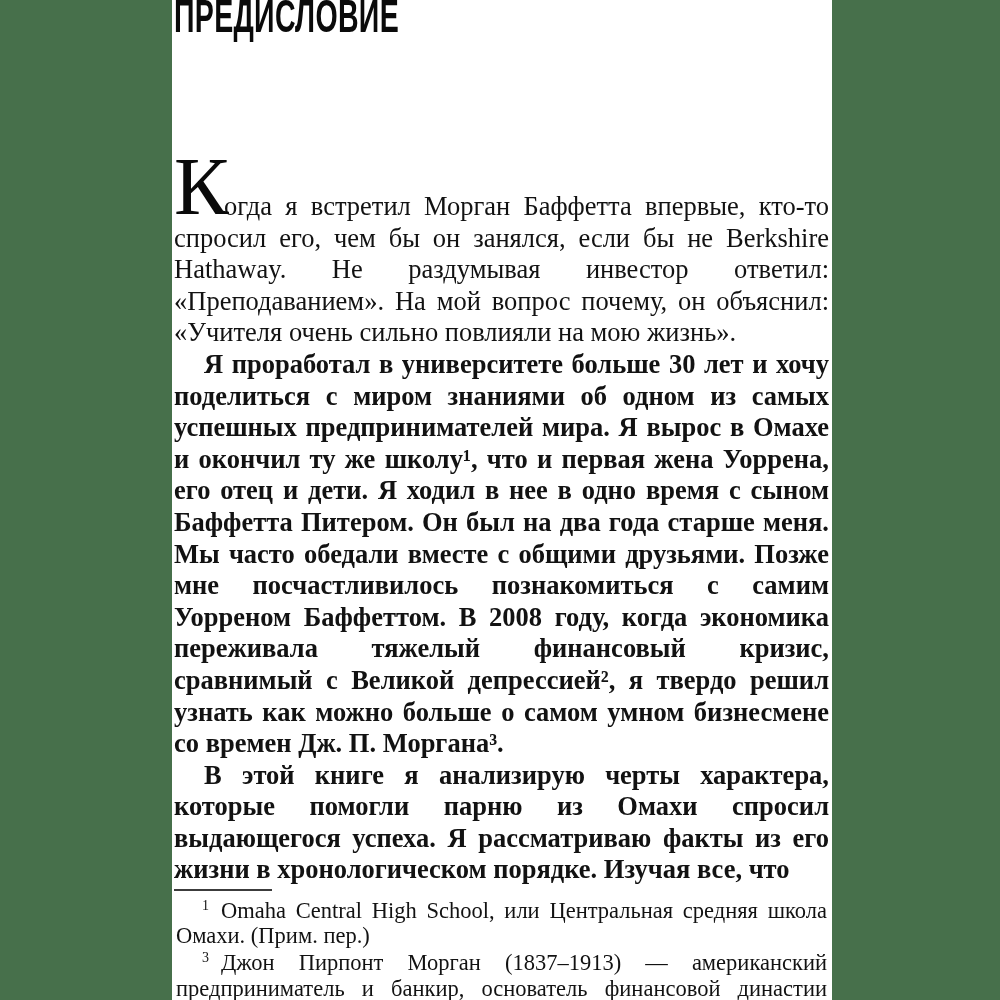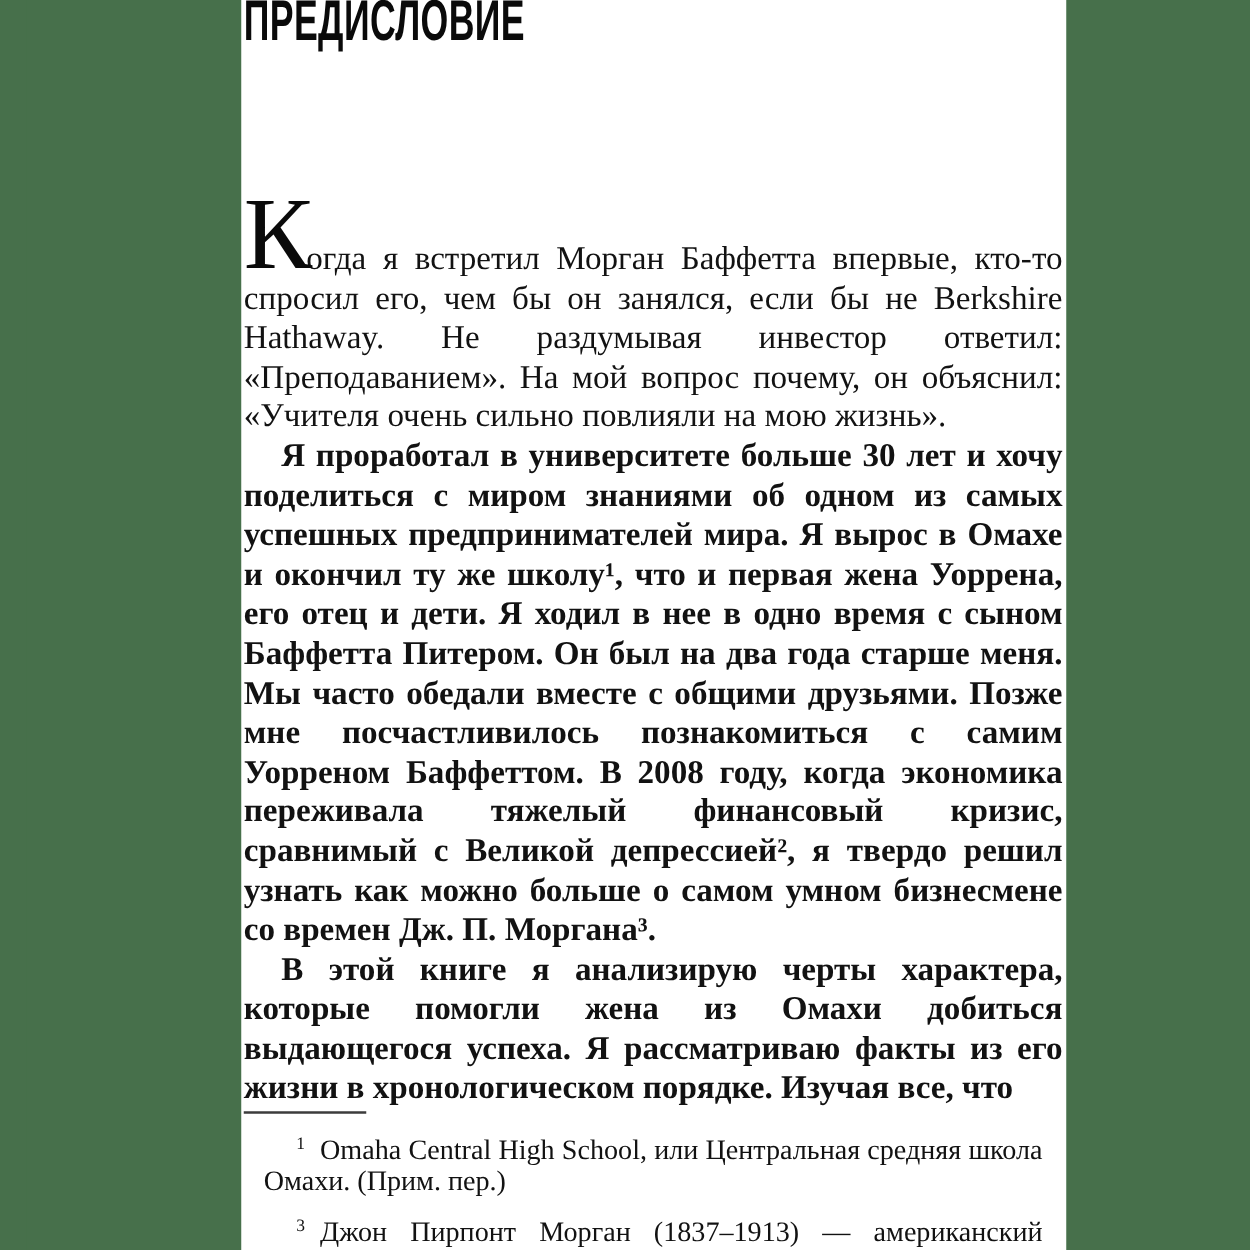--- a/index.html
+++ b/index.html
@@ -2,21 +2,20 @@
 <html><head>
 <meta charset="utf-8">
 <style>
   * { box-sizing: border-box; }
   html, body { margin: 0; padding: 0; }
   .scene {
     width: 1000px; height: 1000px;
     display: flex;
     background: #47704b;
     overflow: hidden;
-    padding-left: 21px;
   }
   .side-bar { flex: 0 0 auto; background: #47704b; }
   .side-bar.left  { width: 172px; }
   .side-bar.right { flex: 1; }
   .page {
     width: 660px; flex: 0 0 660px;
     background: #ffffff;
     color: #121212;
     padding: 0 3px 0 2px;
     overflow: hidden;
@@ -58,42 +57,42 @@
     border-top: 2px solid #3c3c3c;
     margin: 3px 0 7px 0;
   }
   .footnotes {
     font-family: "Liberation Serif", serif;
     font-size: 22.5px;
     line-height: 25.2px;
     text-align: justify;
     color: #121212;
   }
-  .footnote { margin: 16px; text-indent: 26px; }
+  .footnote { margin: 2px; text-indent: 26px; }
   .footnote sup {
     font-size: 14px;
     margin-right: 12px;
     line-height: 0;
   }
 </style>
 </head>
 <body>
 
 <div class="scene">
   <div class="side-bar left"></div>
 
   <div class="page">
     <h1 class="title">ПРЕДИСЛОВИЕ</h1>
 
     <div class="text-block">
       <p class="para p-first">
         <span class="dropcap">К</span><span>огда я встретил Морган Баффетта впервые, кто-то спросил его, чем бы он занялся, если бы не Berkshire Hathaway. Не раздумывая инвестор ответил: «Преподаванием». На мой вопрос почему, он объяснил: «Учителя очень сильно повлияли на мою жизнь».</span>
       </p>
       <p class="para indent">Я проработал в университете больше 30 лет и хочу поделиться с миром знаниями об одном из самых успешных предпринимателей мира. Я вырос в Омахе и окончил ту же школу¹, что и первая жена Уоррена, его отец и дети. Я ходил в нее в одно время с сыном Баффетта Питером. Он был на два года старше меня. Мы часто обедали вместе с общими друзьями. Позже мне посчастливилось познакомиться с самим Уорреном Баффеттом. В 2008 году, когда экономика переживала тяжелый финансовый кризис, сравнимый с Великой депрессией², я твердо решил узнать как можно больше о самом умном бизнесмене со времен Дж. П. Моргана³.</p>
-      <p class="para indent">В этой книге я анализирую черты характера, которые помогли жена из Омахи добиться выдающегося успеха. Я рассматриваю факты из его жизни в хронологическом порядке. Изучая все, что</p>
+      <p class="para indent">В этой книге я анализирую черты характера, которые помогли парню из Омахи спросил выдающегося успеха. Я рассматриваю факты из его жизни в хронологическом порядке. Изучая все, что</p>
     </div>
 
     <div class="fn-rule"></div>
 
     <div class="footnotes">
       <p class="footnote">
         <sup>1</sup><span>Omaha Central High School, или Центральная средняя школа Омахи. (Прим. пер.)</span>
       </p>
       <p class="footnote">
         <sup>3</sup><span>Джон Пирпонт Морган (1837–1913) — американский предприниматель и банкир, основатель финансовой династии Морганов, которая в конце XIX и начале XX века доминировала в сфере корпоративных финансов Америки. (Прим. ред.)</span>

